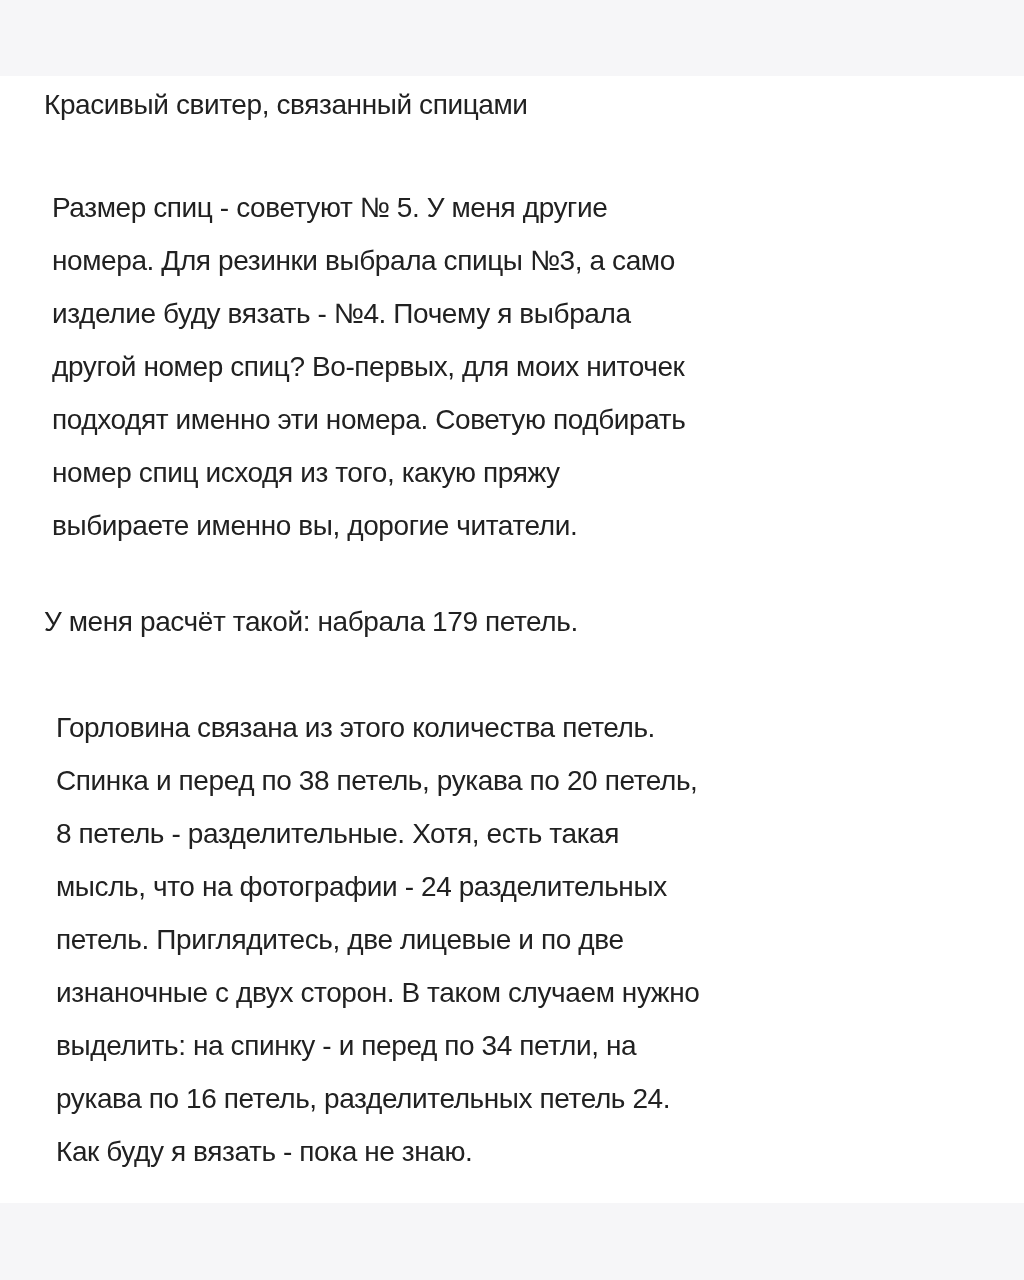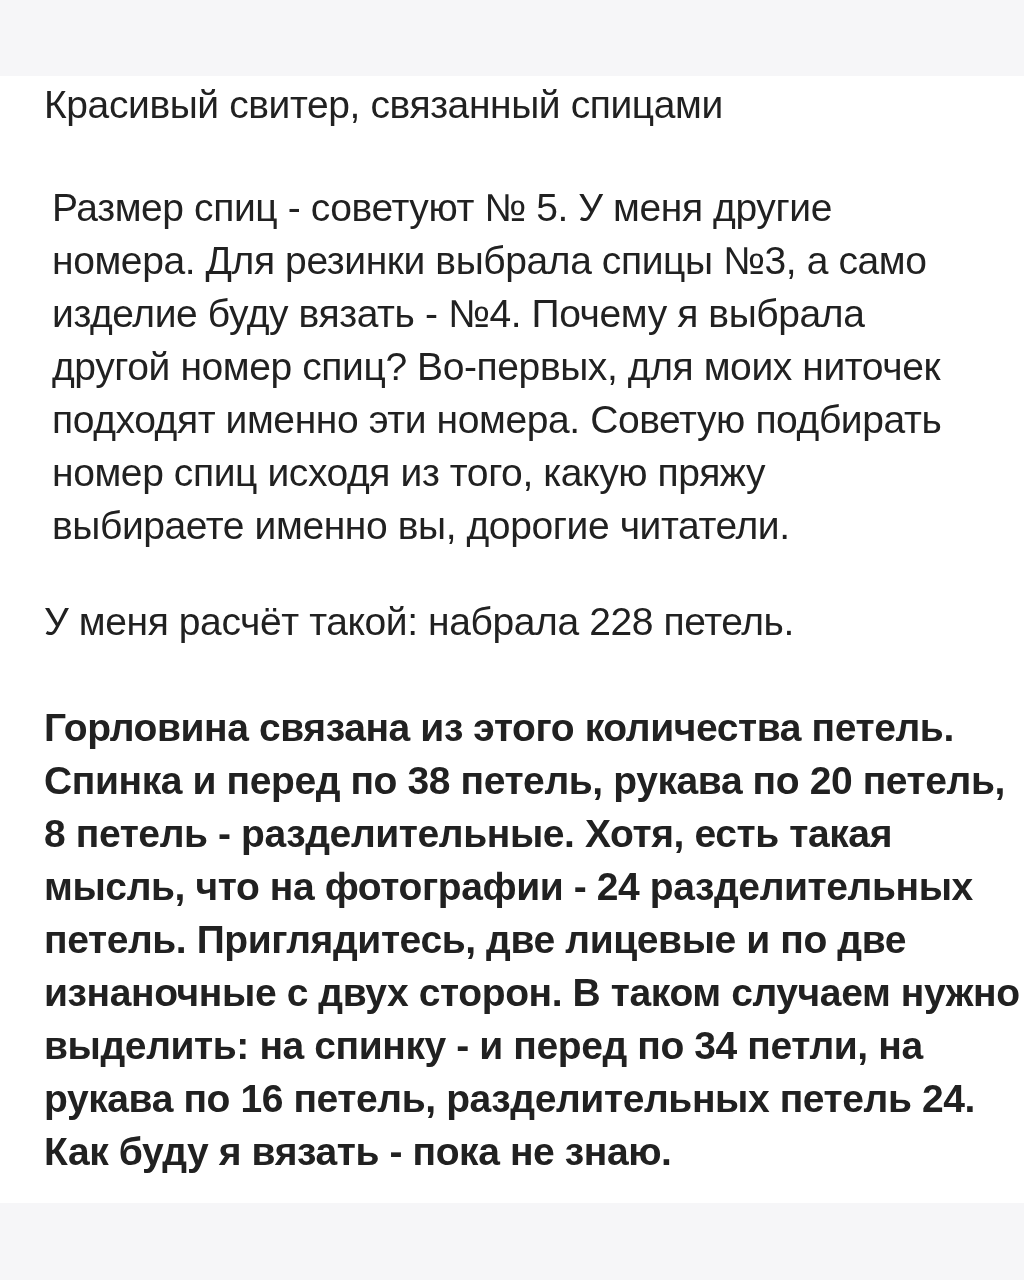--- a/index.html
+++ b/index.html
@@ -24,50 +24,50 @@
   .strip-bottom { top: 1203px; height: 77px; }
   .content {
     position: absolute;
     top: 76px;
     left: 0;
     right: 0;
     padding: 2px 20px 0 44px;
   }
   .page-title,
   .para {
-    font-size: 39px;
+    font-size: 28px;
     line-height: 53px;
     font-weight: 400;
     color: #212121;
     letter-spacing: -0.4px;
     white-space: pre;
     margin: 0;
   }
   .page-title { margin: 0 0 50px 0; }
   .para-1 { margin: 0 0 43px 8px; }
   .para-2 { margin: 0 0 53px 0; }
-  .para-3 { margin: 0; font-weight: bold; }
+  .para-3 { margin: 12px; }
 </style>
 </head>
 <body>
 
 <div class="strip strip-top"></div>
 
 <div class="content">
   <h1 class="page-title">Красивый свитер, связанный спицами</h1>
 
   <p class="para para-1">Размер спиц - советуют № 5. У меня другие
 номера. Для резинки выбрала спицы №3, а само
 изделие буду вязать - №4. Почему я выбрала
 другой номер спиц? Во-первых, для моих ниточек
 подходят именно эти номера. Советую подбирать
 номер спиц исходя из того, какую пряжу
 выбираете именно вы, дорогие читатели.</p>
 
-  <p class="para para-2">У меня расчёт такой: набрала 228 петель.</p>
+  <p class="para para-2">У меня расчёт такой: набрала 179 петель.</p>
 
   <p class="para para-3">Горловина связана из этого количества петель.
 Спинка и перед по 38 петель, рукава по 20 петель,
 8 петель - разделительные. Хотя, есть такая
 мысль, что на фотографии - 24 разделительных
 петель. Приглядитесь, две лицевые и по две
 изнаночные с двух сторон. В таком случаем нужно
 выделить: на спинку - и перед по 34 петли, на
 рукава по 16 петель, разделительных петель 24.
 Как буду я вязать - пока не знаю.</p>

